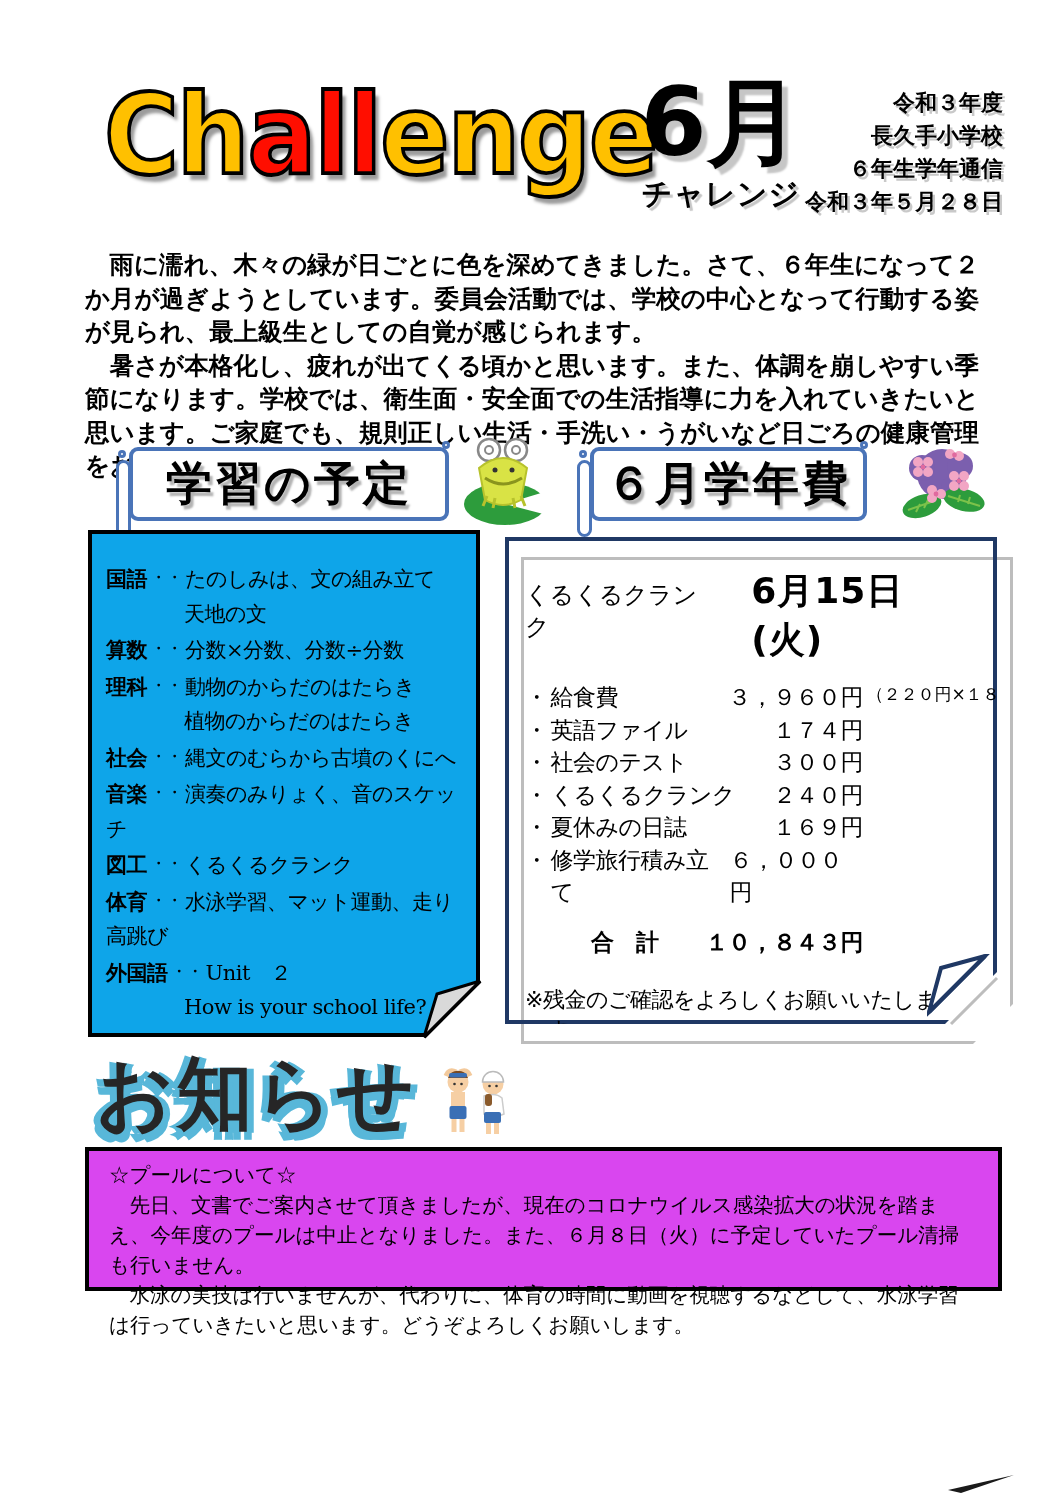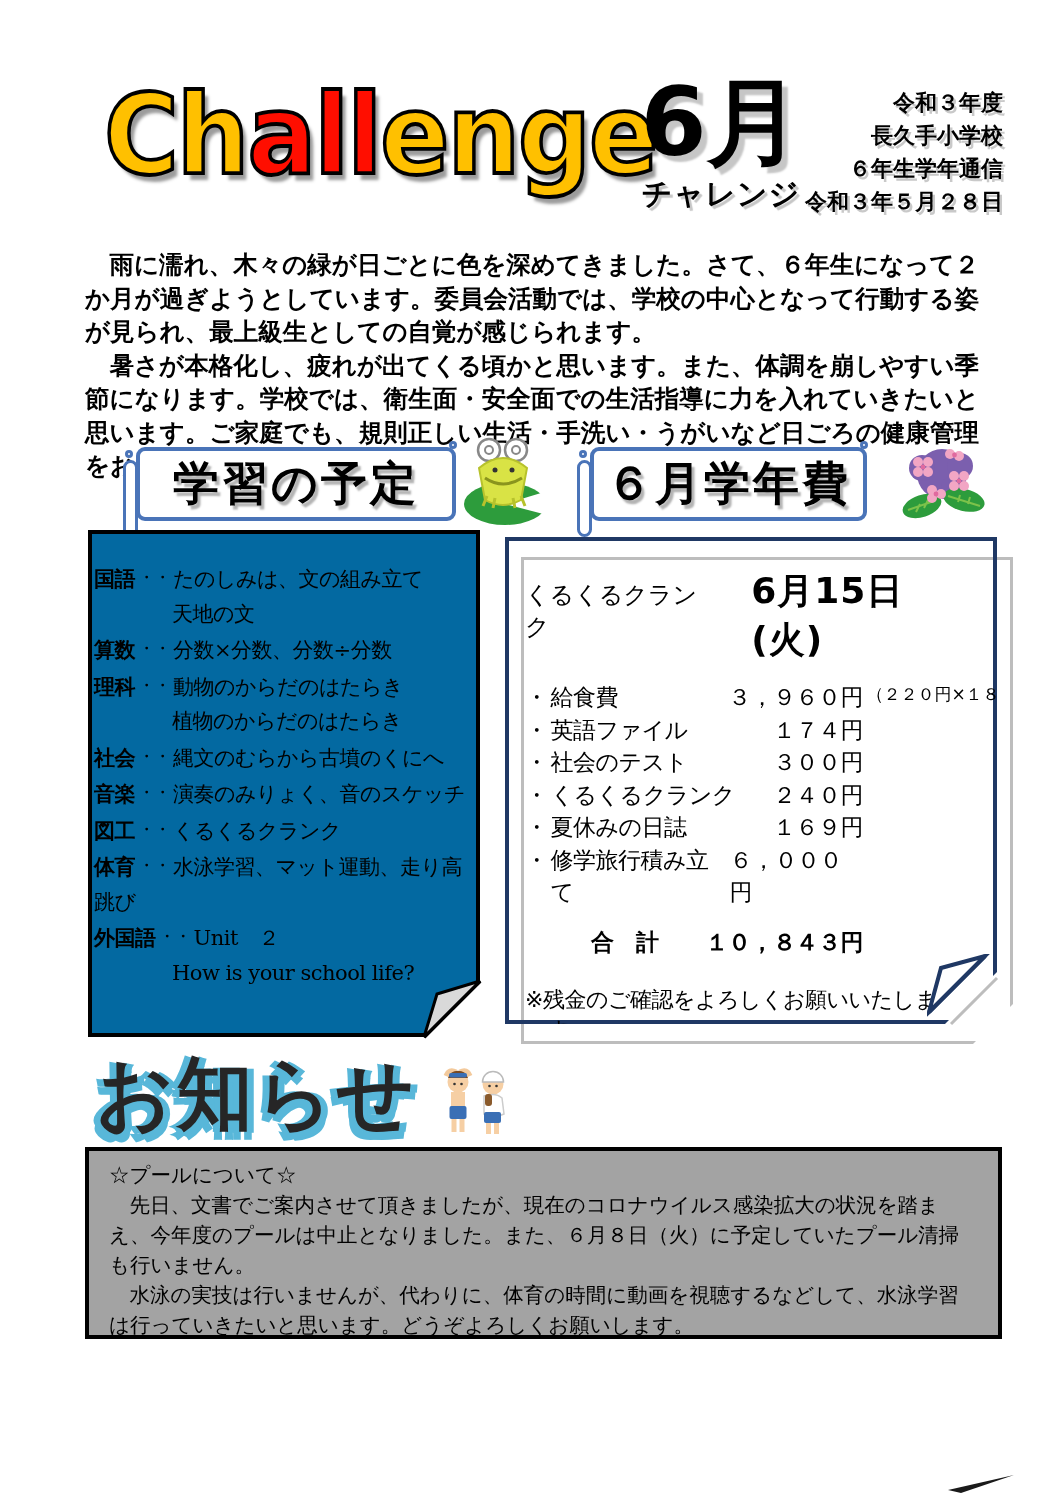--- a/index.html
+++ b/index.html
@@ -34,38 +34,38 @@
   .intro p { margin:0; }
 
   
   .banner {
     position:absolute; height:74px; background:#fff;
     border:4px solid #4a74b8; border-radius:9px;
     display:flex; align-items:center; justify-content:center;
     font-size:46px; font-weight:900; letter-spacing:3px;
     text-shadow:3px 4px 2px #b3b3b3;
   }
-  #study-banner { left:136px; top:447px; width:320px; }
+  #study-banner { left:129px; top:447px; width:320px; }
   #fees-banner  { left:590px; top:447px; width:277px; }
   .roll { position:absolute; left:-17px; top:9px; width:15px; height:77px;
     background:#fff; border:3.5px solid #4a74b8; border-radius:8px; }
   .curl-a { position:absolute; left:-15px; top:-1px; width:8px; height:8px;
     background:#fff; border:3px solid #4a74b8; border-radius:50%; }
   .curl-b { position:absolute; right:-5px; top:-10px; width:8px; height:8px;
     background:#fff; border:3px solid #4a74b8; border-radius:50%; }
 
   .deco-icon { position:absolute; }
   #frog-icon { left:461px; top:434px; }
   #hydrangea-icon { left:892px; top:440px; }
 
   
   .study-box { position:absolute; left:88px; top:530px; width:392px; height:507px; }
-  .study-body { position:absolute; inset:0; border:4px solid #000; background:#0369a1;
+  .study-body { position:absolute; inset:0; border:4px solid #000; background:#0ea5e9;
     clip-path:polygon(0 0,100% 0,100% calc(100% - 55px),calc(100% - 55px) 100%,0 100%);
-    padding:26px 8px 0 2px; }
+    padding:26px 8px 0 14px; }
   .fold-svg { position:absolute; right:-2px; bottom:-2px; }
   .subj-row { font-size:21px; line-height:34.5px; letter-spacing:-0.5px; }
   .subj-name { font-weight:700; }
   .subj-dots { font-size:17px; vertical-align:3px; letter-spacing:-1px; margin:0 3px; }
   .subj-text, .subj-cont { font-family:"DejaVu Serif","Liberation Serif",serif; }
   .subj-cont { padding-left:78px; }
 
   
   .fees-box { position:absolute; left:505px; top:537px; width:492px; height:487px; }
   .fees-shadow { position:absolute; left:16px; top:20px; width:492px; height:487px;
@@ -88,22 +88,22 @@
 
   
   .notice-title {
     position:absolute; left:96px; top:1056px; line-height:1;
     font-size:76px; font-weight:900; letter-spacing:3px; color:#262626;
     text-shadow:-6px 7px 0 #58b7d9, 5px 7px 0 #58b7d9, 7px 1px 0 #58b7d9, -7px 0px 0 #58b7d9;
     transform:scaleY(1.05);
   }
   #swimmers-icon { left:438px; top:1064px; }
   .notice-box {
-    position:absolute; left:85px; top:1147px; width:917px; height:192px;
-    border:4px solid #000; background:#a3a3a3; padding:9px 20px;
+    position:absolute; left:85px; top:1147px; width:917px; height:144px;
+    border:4px solid #000; background:#d946ef; padding:9px 20px;
     font-family:"DejaVu Serif","Liberation Serif",serif;
     font-size:20.5px; line-height:30px;
   }
   .notice-box p { margin:0; }
   .corner-mark { position:absolute; left:948px; top:1472px; }
 </style>
 </head>
 <body>
 
 <div class="page">

